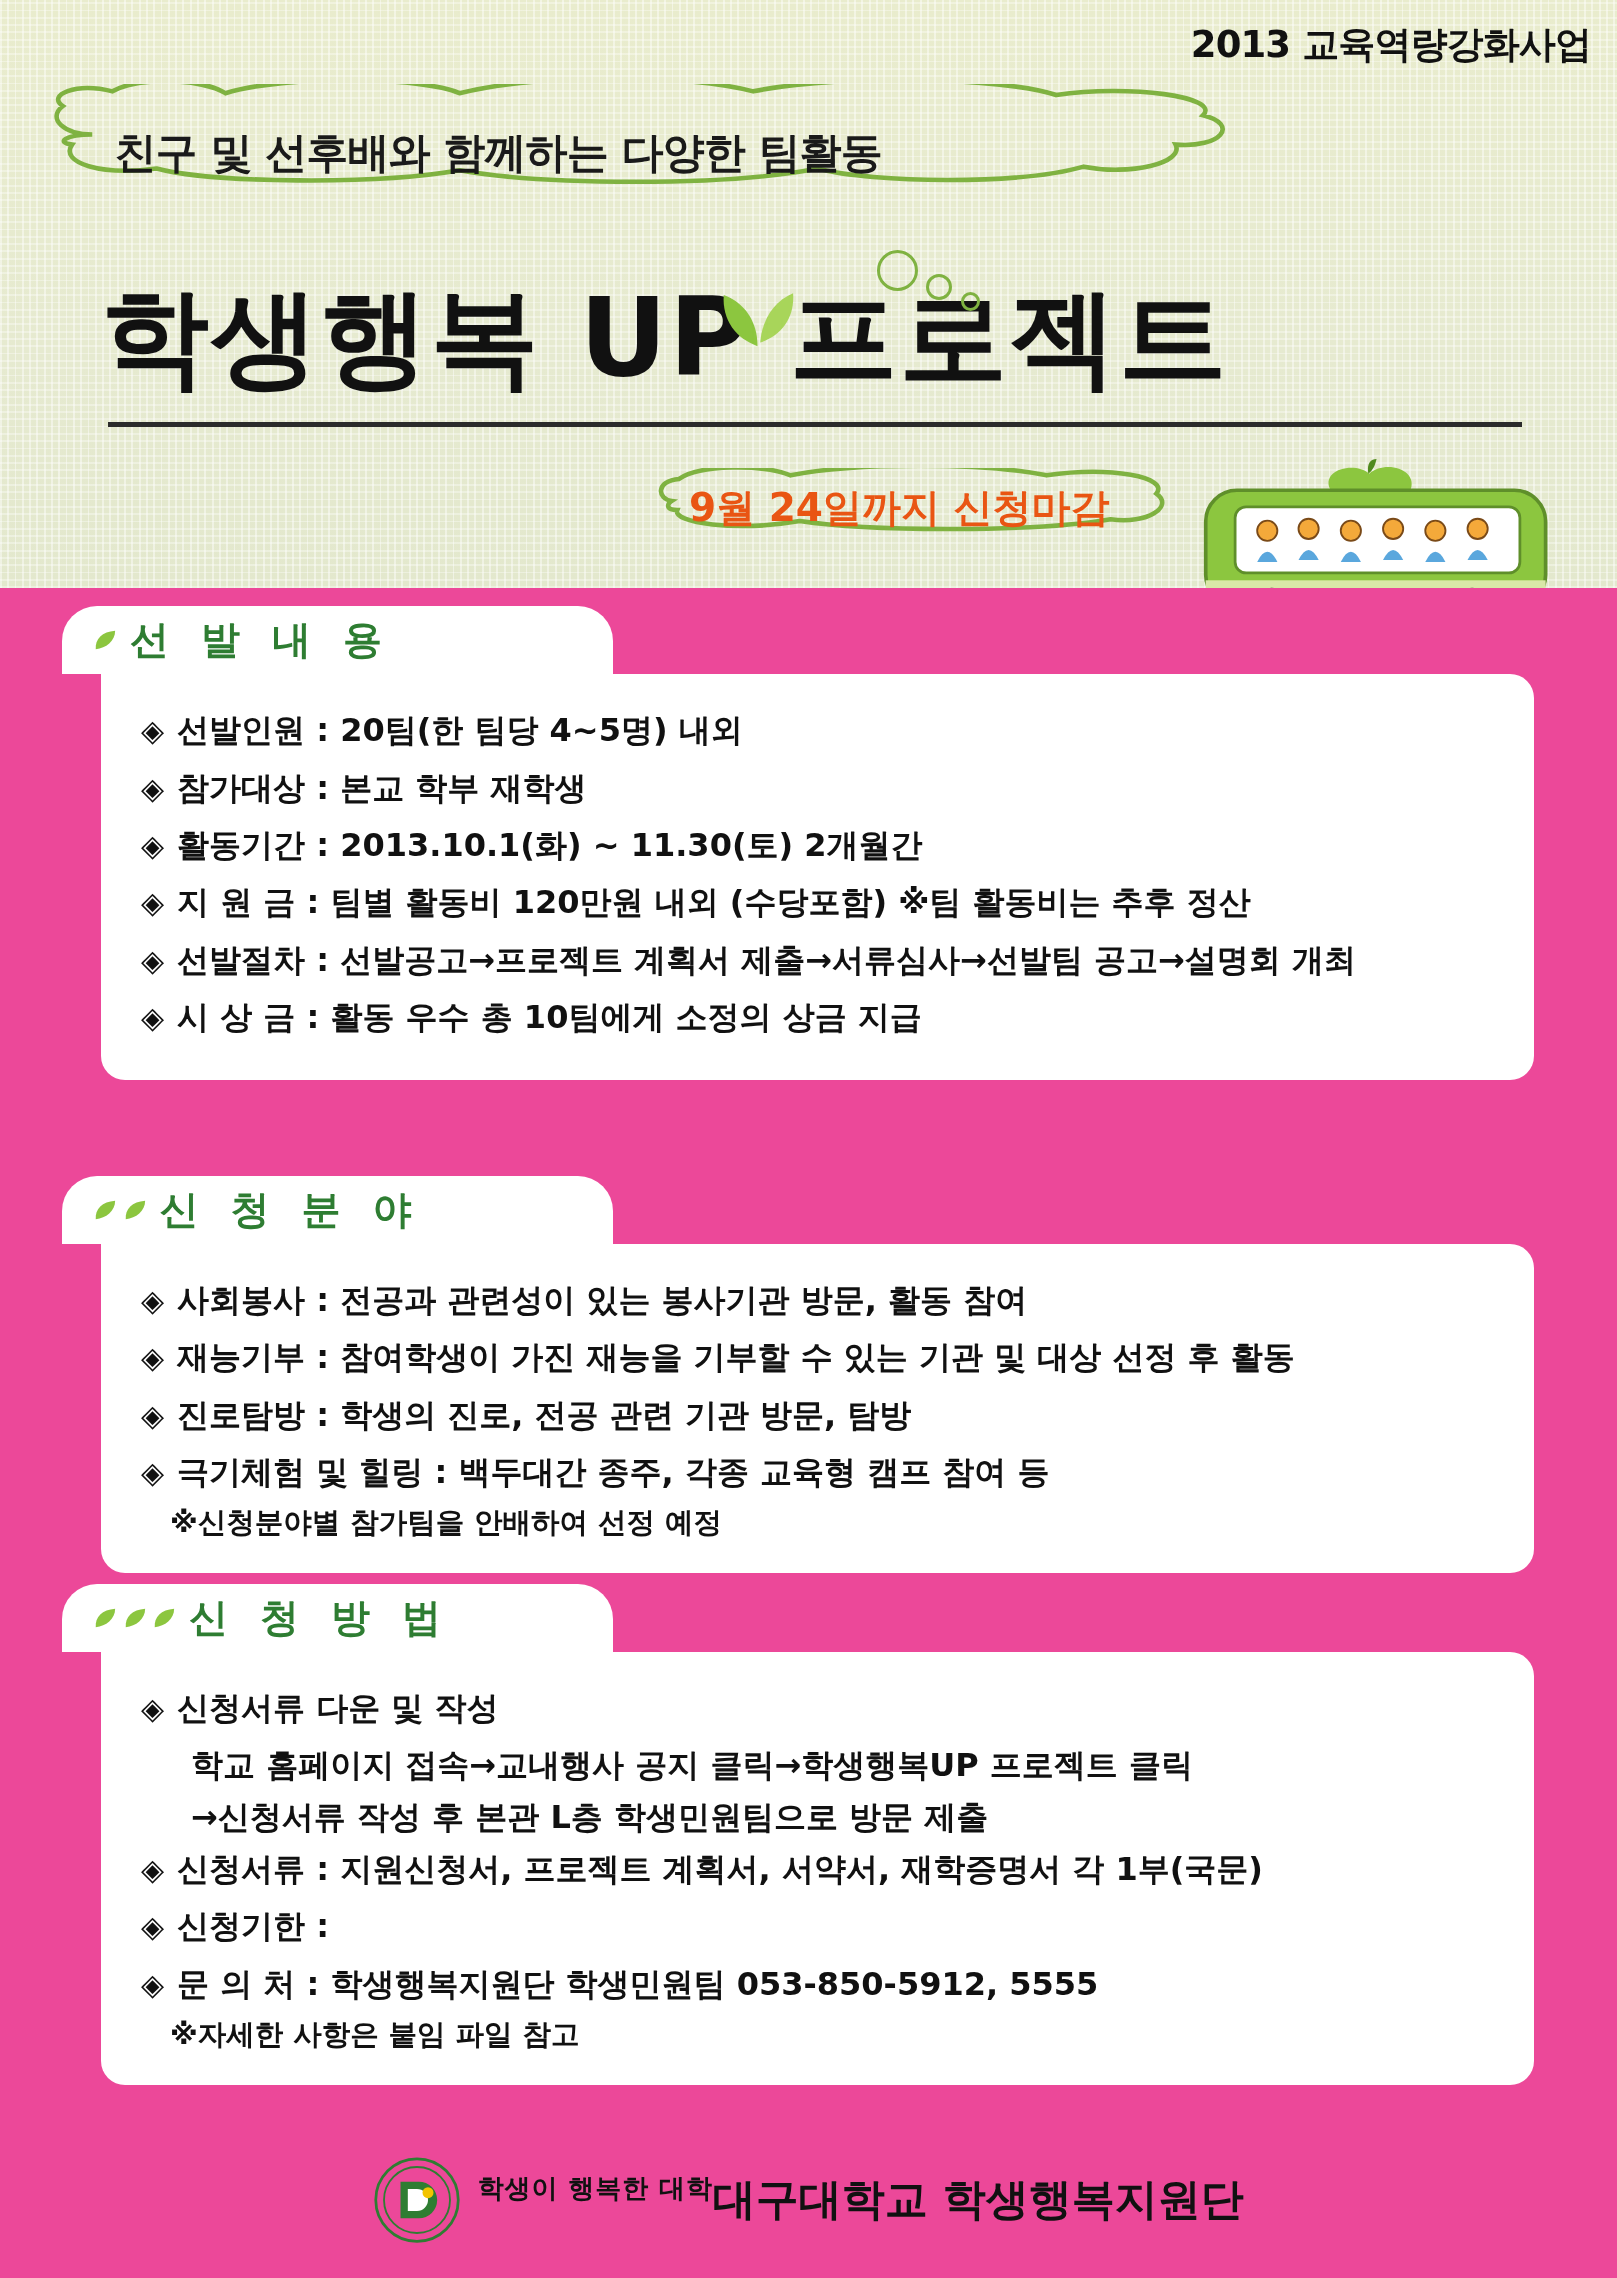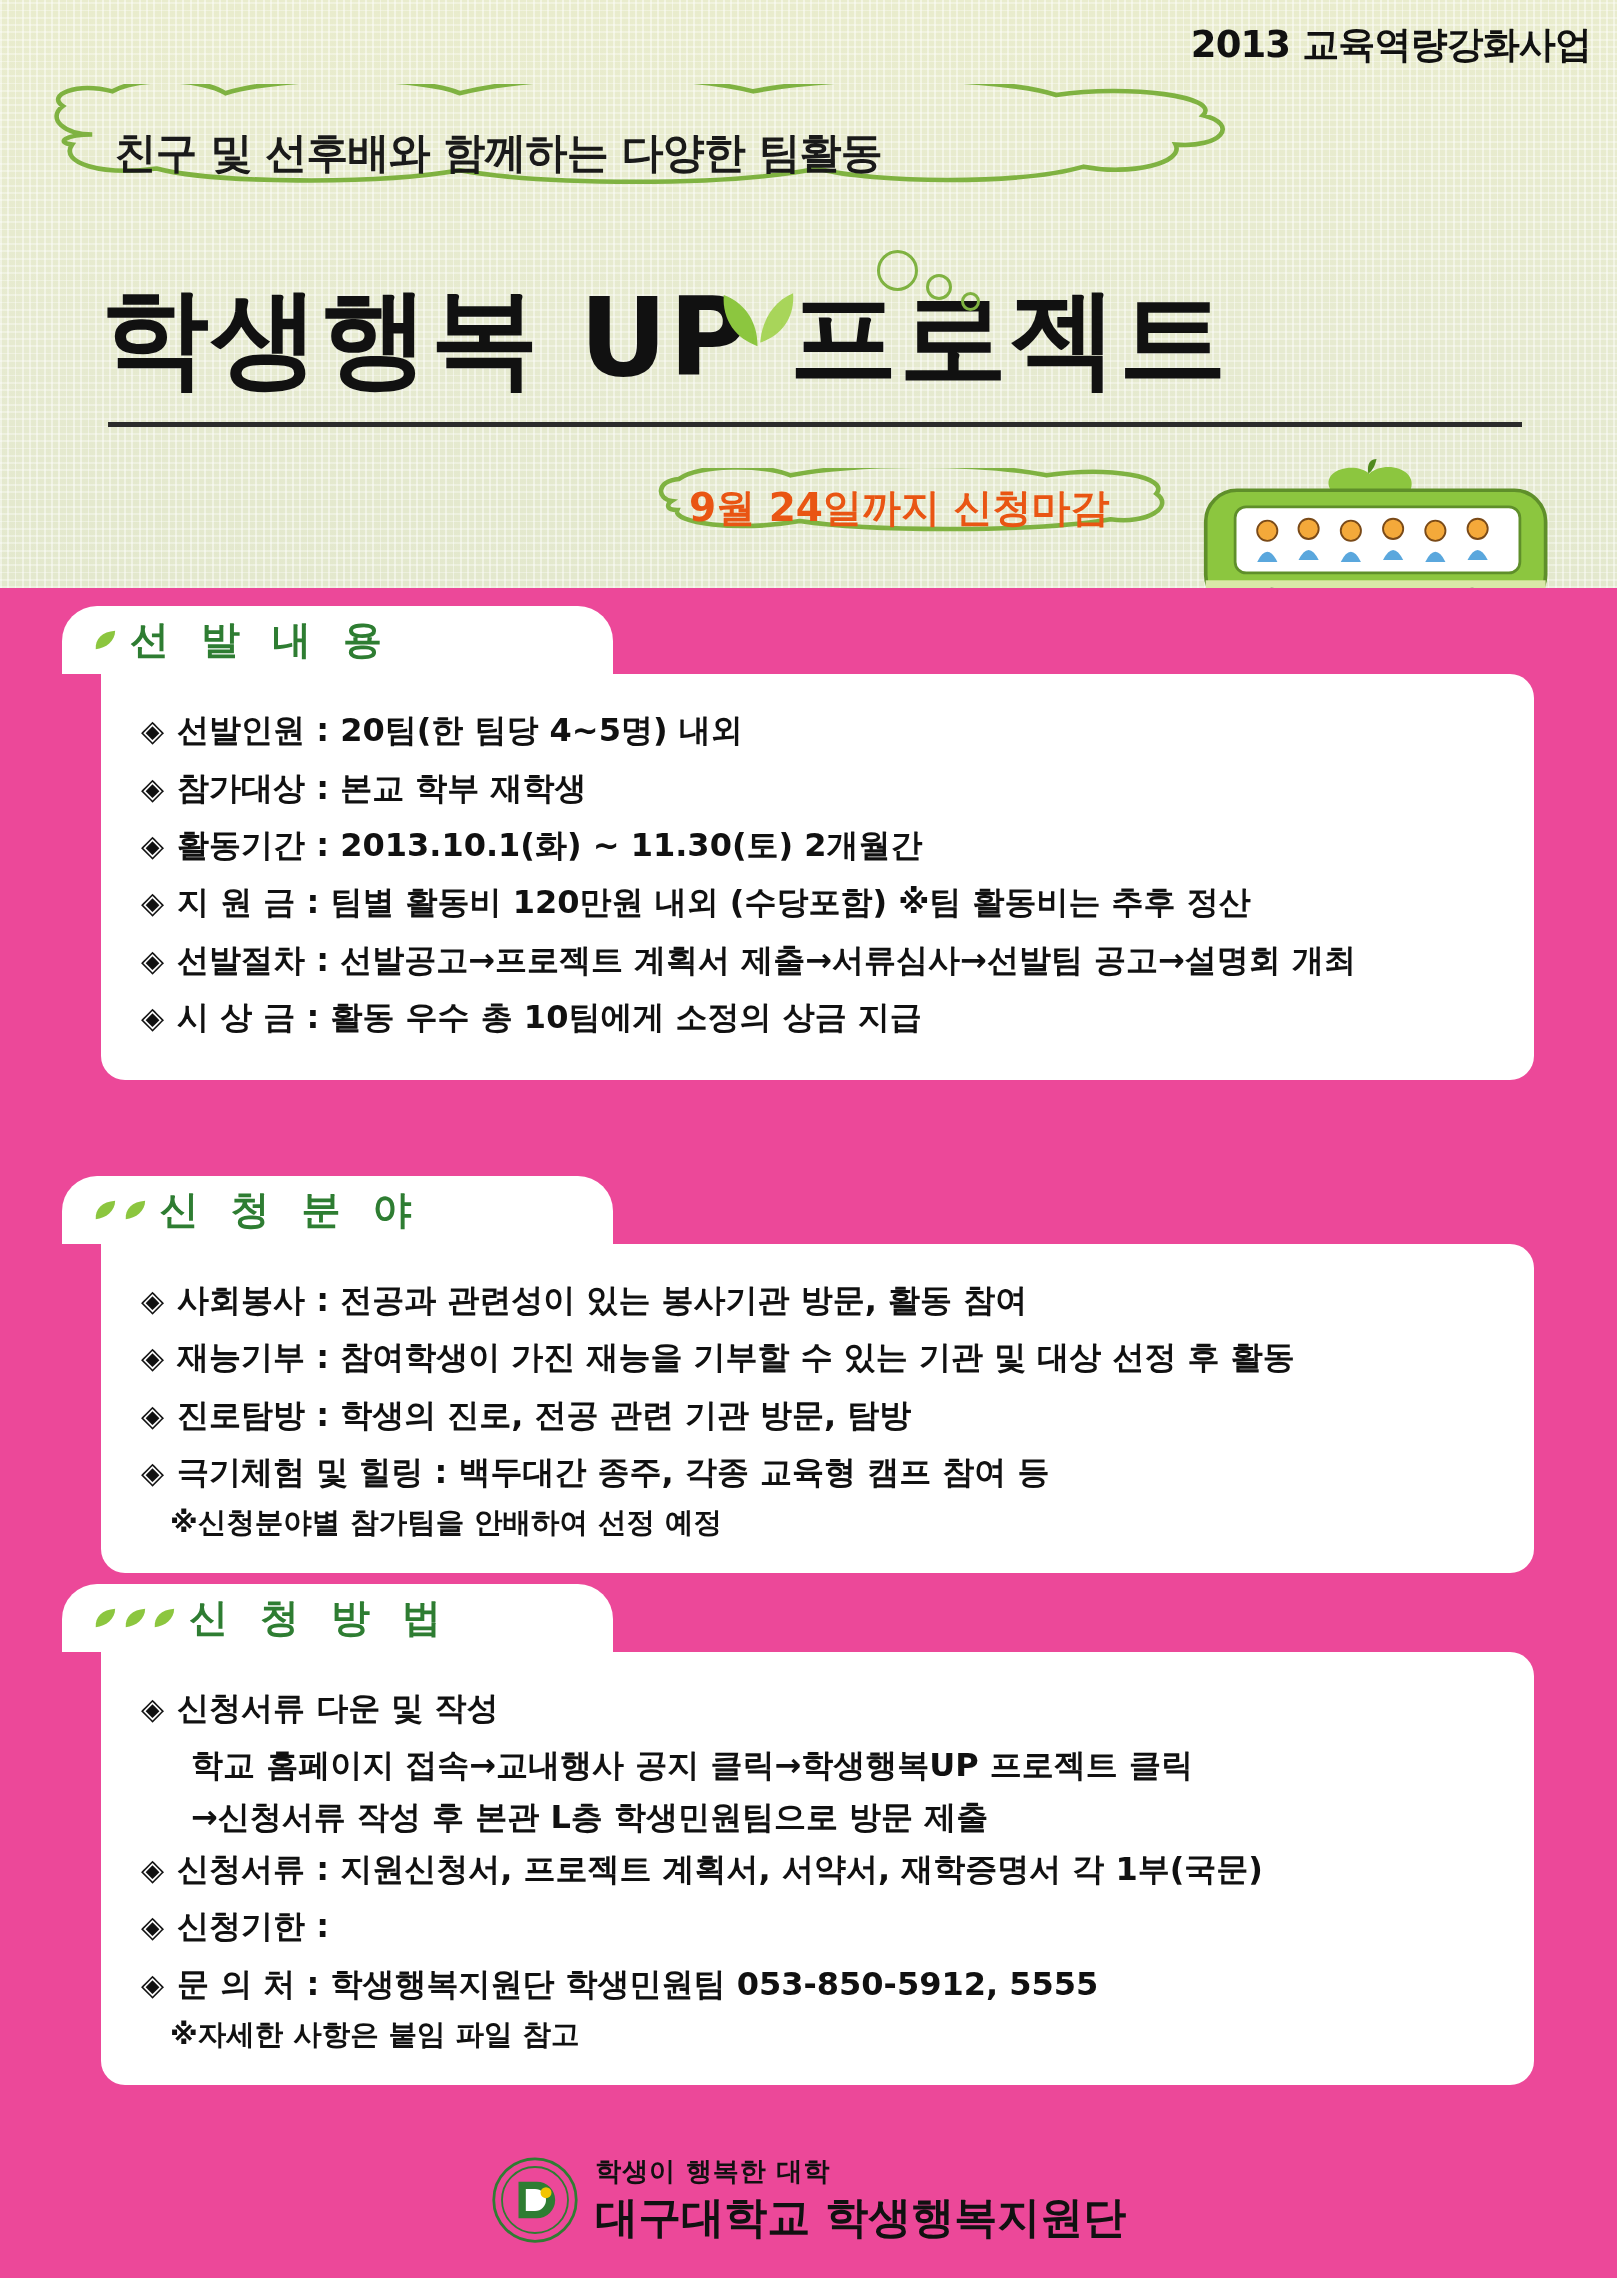--- a/index.html
+++ b/index.html
@@ -99,21 +99,21 @@
   .note{font-size:28.5px;color:#111;margin-left:29px;white-space:nowrap;font-weight:bold;}
   .sub{font-size:32px;color:#111;margin-left:50px;white-space:nowrap;font-weight:bold;line-height:1.62;}
   .red{color:#e8140c;}
 
   
   .footer{
     position:absolute;left:0;bottom:24px;width:1617px;height:110px;
     display:flex;align-items:center;justify-content:center;gap:16.5px;
   }
   .emblem{width:88px;height:88px;}
-  .footer-text{display:flex;flex-direction:column;justify-content:center;}
+  .footer-text{display:flex;flex-direction:row;justify-content:center;}
   .f-small{font-size:26px;font-weight:bold;color:#111;letter-spacing:0.9px;}
   .f-big{font-size:43px;font-weight:bold;color:#111;letter-spacing:0px;}
 </style>
 </head>
 <body>
 
 <div class="poster">
 
   <div class="header">
 

